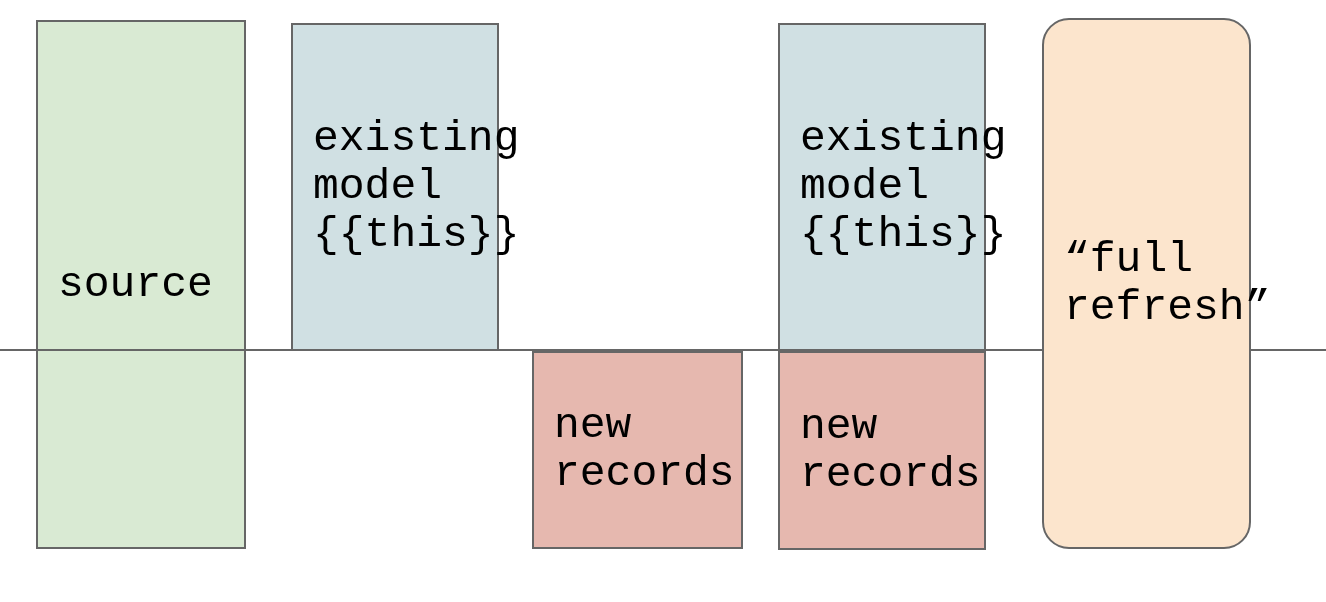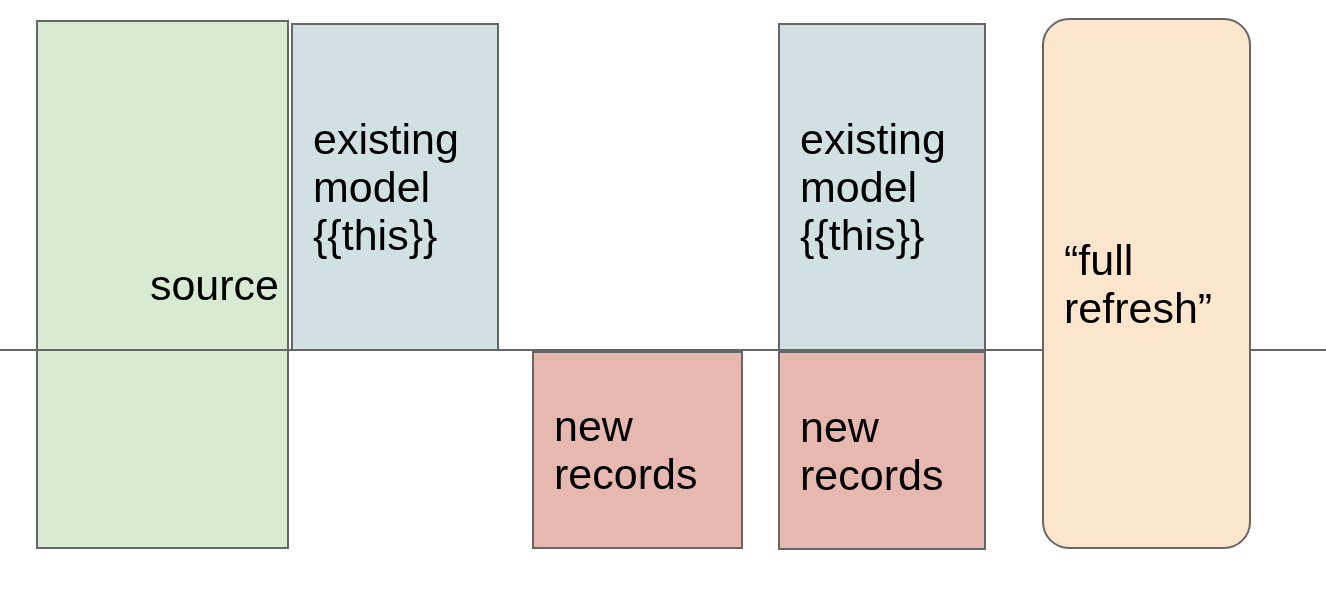--- a/index.html
+++ b/index.html
@@ -24,35 +24,36 @@
     justify-content: flex-start;
     padding-left: 20px;
     padding-right: 8px;
   }
   .box .label {
     font-size: 43px;
     line-height: 48px;
     color: #000000;
     white-space: pre-line;
     text-align: left;
+    font-family: Liberation Mono, monospace;
   }
   .timeline {
     position: absolute;
     left: 0;
     width: 100%;
   }
 </style>
 </head>
 <body>
 
 <div id="canvas" style="width: 1326px; height: 602px; background: rgb(255, 255, 255);">
 
   <div class="timeline" style="top: 349px; left: 0px; width: 1326px; height: 2px; background: rgb(102, 102, 102); z-index: 1;"></div>
 
-  <div class="box" style="left: 36px; top: 20px; width: 253px; height: 529px; background: rgb(217, 234, 211); border-color: rgb(102, 102, 102); z-index: 0; justify-content: flex-end;">
+  <div class="box" style="left: 36px; top: 20px; width: 210px; height: 529px; background: rgb(217, 234, 211); border-color: rgb(102, 102, 102); z-index: 0;">
     <span class="label">source</span>
   </div>
 
   <div class="box" style="left: 291px; top: 23px; width: 208px; height: 328px; background: rgb(208, 224, 227); border-color: rgb(102, 102, 102); z-index: 2;">
     <span class="label">existing
 model
 {{this}}</span>
   </div>
 
   <div class="box" style="left: 532px; top: 351px; width: 211px; height: 198px; background: rgb(230, 184, 175); border-color: rgb(102, 102, 102); z-index: 2;">

